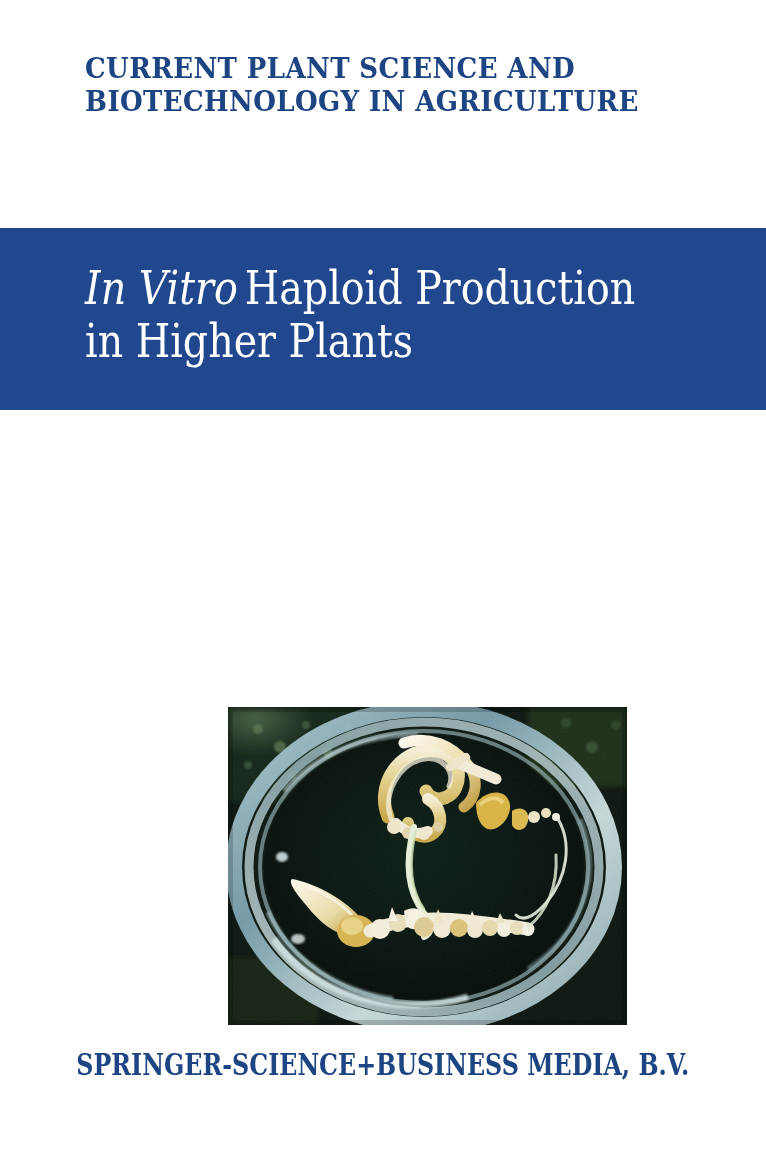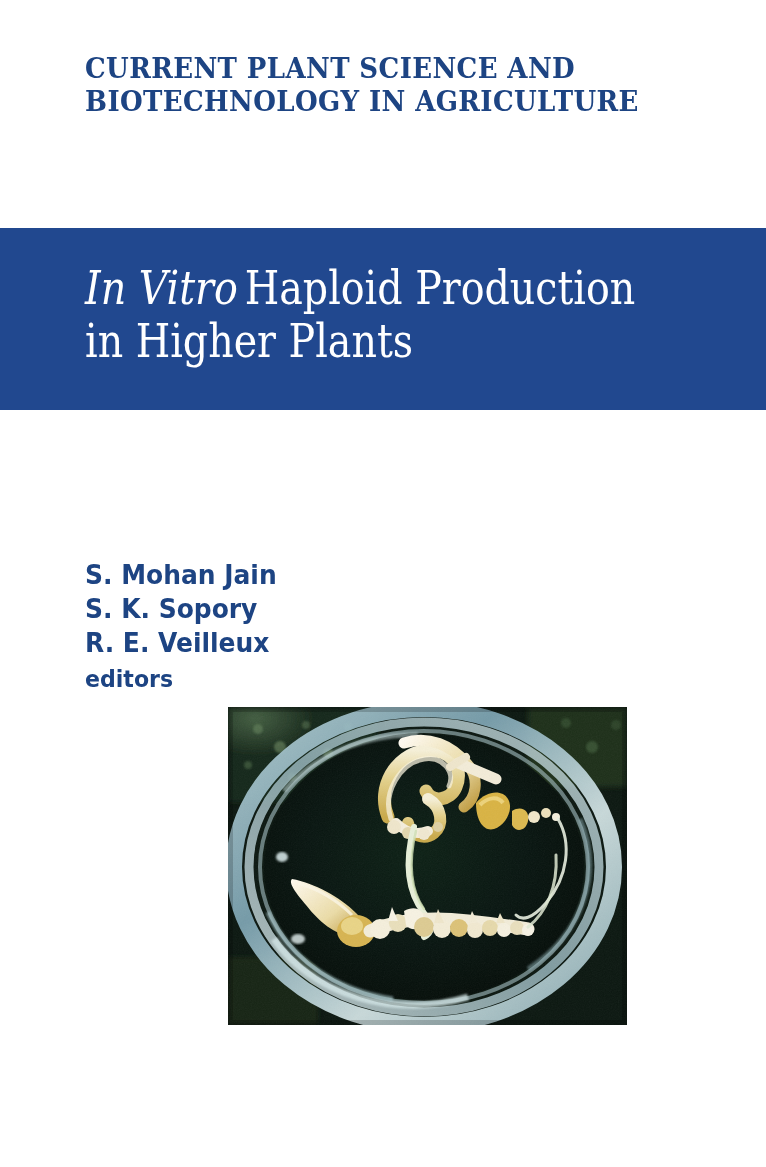--- a/index.html
+++ b/index.html
@@ -156,26 +156,20 @@
   </div>
 
   <div id="title-band">
     <div class="titleline l1">
       <span class="invitro">In Vitro</span><span>Haploid Production</span>
     </div>
     <div class="titleline l2">in Higher Plants</div>
   </div>
 
 
-  <div id="editors-block">
-    <div class="ename">S. Mohan Jain</div>
-    <div class="ename">S. K. Sopory</div>
-    <div class="ename">R. E. Veilleux</div>
-    <div class="erole">editors</div>
-  </div>
 
   <div id="cover-photo">
     <svg width="399" height="318" viewBox="0 0 399 318" xmlns="http://www.w3.org/2000/svg">
       <defs>
         <radialGradient id="medium" cx="48%" cy="45%" r="62%">
           <stop offset="0%" stop-color="#0c2015"></stop>
           <stop offset="55%" stop-color="#081510"></stop>
           <stop offset="100%" stop-color="#040b07"></stop>
         </radialGradient>
         <radialGradient id="bgspeck" cx="18%" cy="12%" r="40%">
@@ -309,14 +303,17 @@
       </g>
 
       <path d="M 300 220 C 318 206 330 180 328 148" fill="none" stroke="#dfe9d2" stroke-width="3" stroke-linecap="round" opacity="0.85"></path>
 
       <rect x="0" y="0" width="399" height="318" filter="url(#grain)" opacity="0.55"></rect>
 
       <rect x="0" y="0" width="399" height="318" fill="none" stroke="#000000" stroke-width="10" opacity="0.18"></rect>
     </svg>
   </div>
 
+  <div id="publisher">
+    <span class="pname">SPRINGER-SCIENCE+BUSINESS MEDIA, B.V.</span>
+  </div>
 
 </div>
 
 </body></html>

